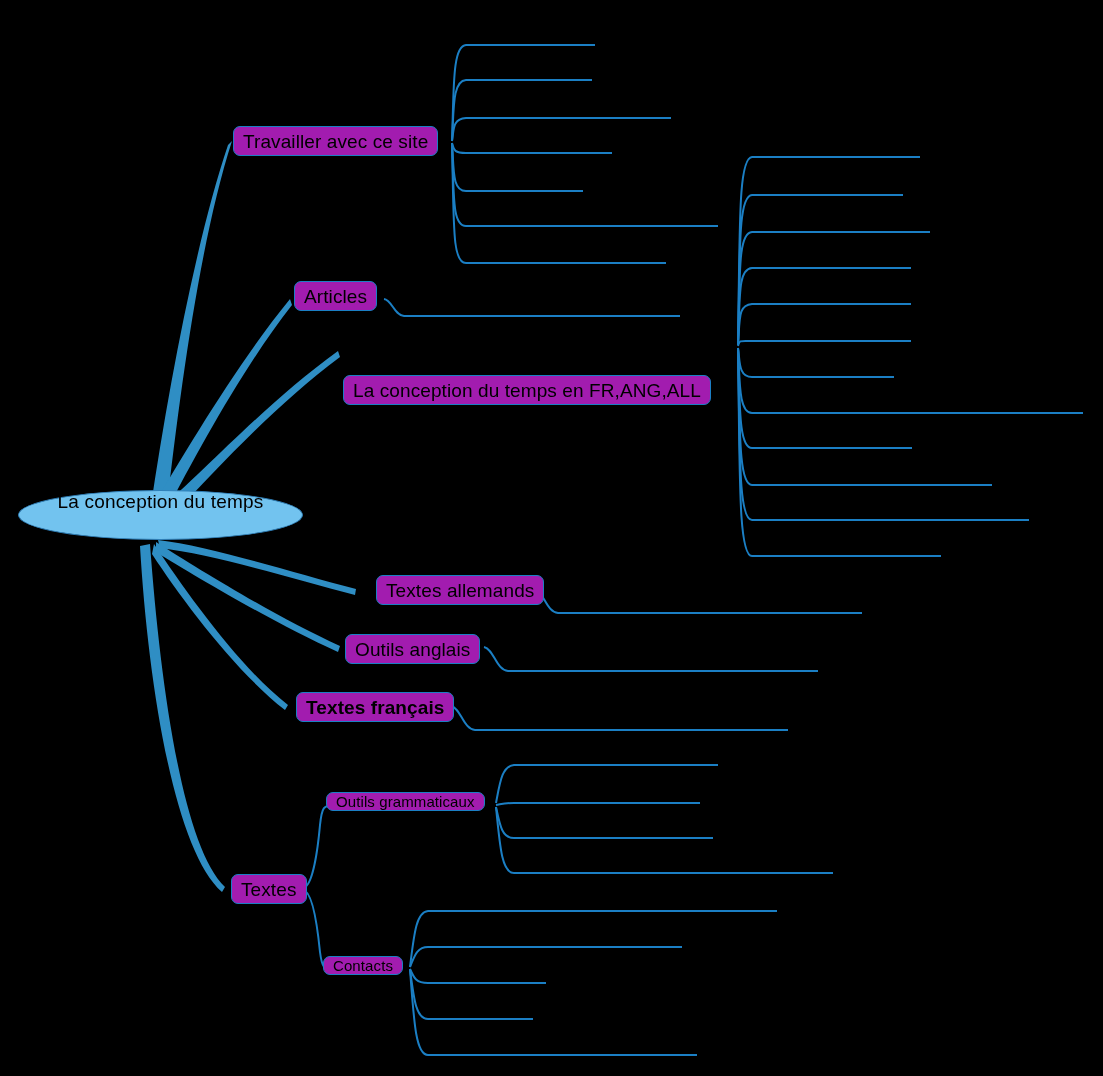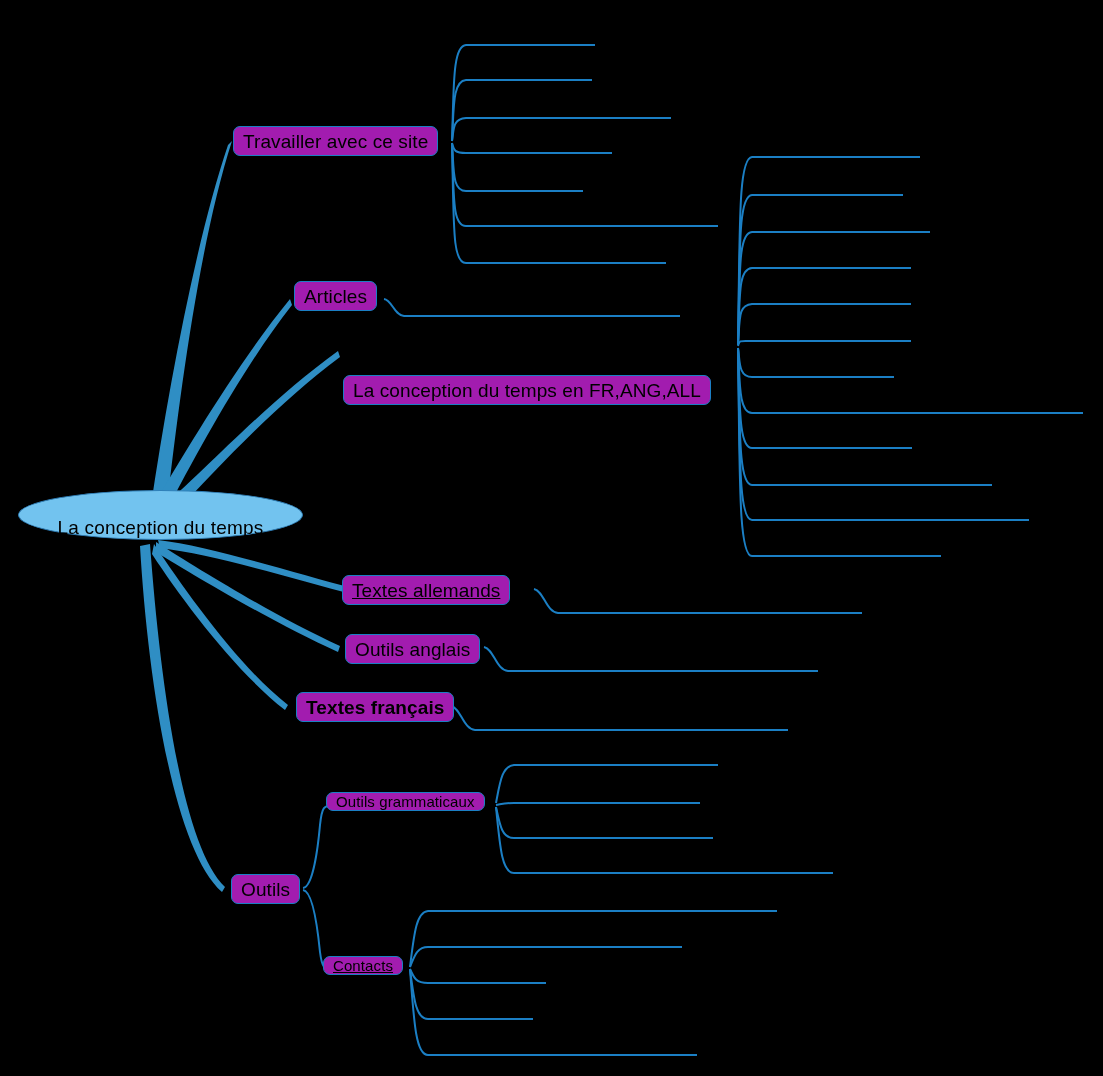--- a/index.html
+++ b/index.html
@@ -40,21 +40,21 @@
   .node.lvl1 { font-size: 19px; height: 30px; }
   .node.lvl2-small { font-size: 15px; height: 19px; }
   .central-node {
     position: absolute;
     box-sizing: border-box;
     background: #72c3ef;
     border: 1px solid #2f7fb8;
     border-radius: 50%;
     color: #000000;
     display: flex;
-    align-items: flex-end;
+    align-items: flex-start;
     justify-content: center;
     white-space: nowrap;
     font-size: 19px;
     letter-spacing: 0.2px;
   }
 </style>
 </head>
 <body>
 
 <div id="mindmap-root">
@@ -156,37 +156,37 @@
   </div>
 
   <div class="node lvl1" style="left:294px; top:281px;">
     <span>Articles</span>
   </div>
 
   <div class="node lvl1" style="left:343px; top:331px;margin-top:44px;">
     <span>La conception du temps en FR,ANG,ALL</span>
   </div>
 
-  <div class="node lvl1" style="left:342px; top:575px;text-decoration:underline;">
+  <div class="node lvl1" style="left:376px; top:575px;">
     <span>Textes allemands</span>
   </div>
 
   <div class="node lvl1" style="left:345px; top:634px;">
     <span>Outils anglais</span>
   </div>
 
   <div class="node lvl1" style="left:296px; top:692px;font-weight:bold;">
     <span>Textes français</span>
   </div>
 
   <div class="node lvl1" style="left:231px; top:874px;">
-    <span>Outils</span>
+    <span>Textes</span>
   </div>
 
   <div class="node lvl2-small" style="left:326px; top:792px;">
     <span>Outils grammaticaux</span>
   </div>
 
-  <div class="node lvl2-small" style="left:323px; top:956px;text-decoration:underline;">
+  <div class="node lvl2-small" style="left:323px; top:956px;">
     <span>Contacts</span>
   </div>
 
 </div>
 
 </body></html>

